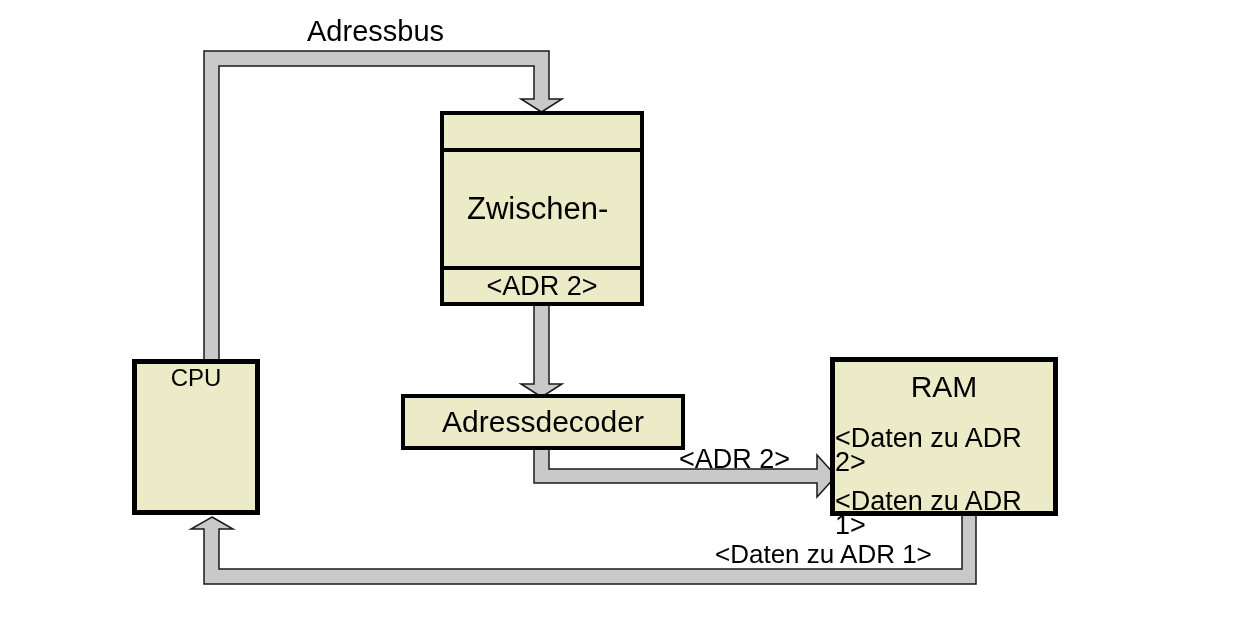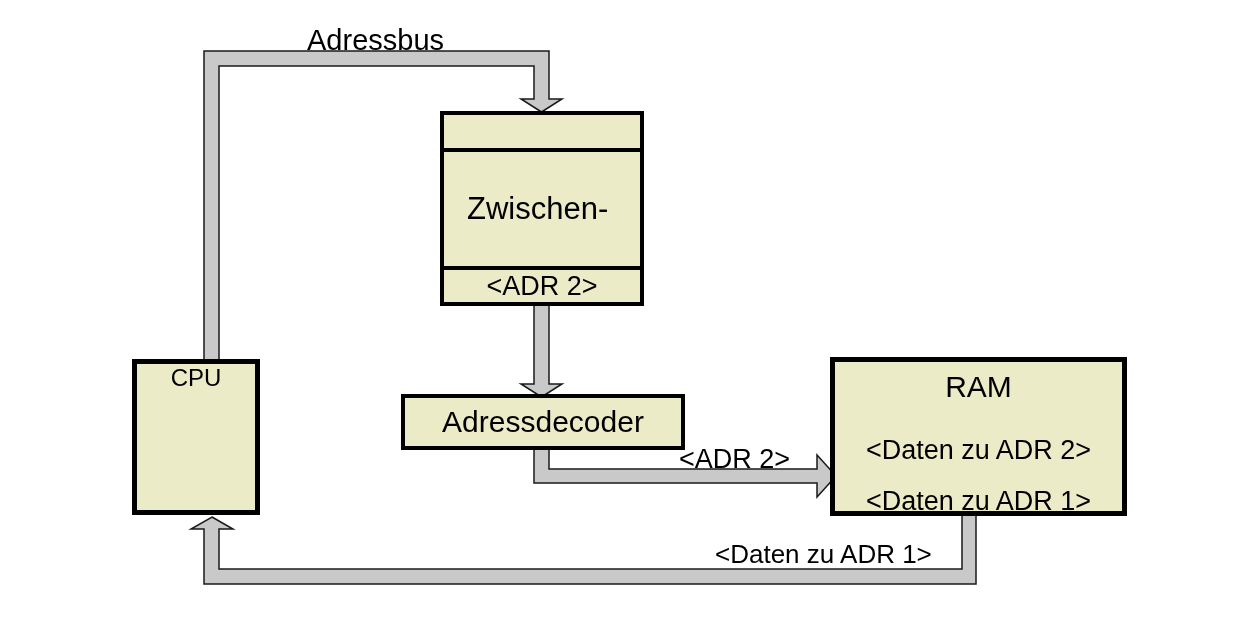--- a/index.html
+++ b/index.html
@@ -10,34 +10,33 @@
     font-family:"Liberation Sans",sans-serif;
     color:#000;
     overflow:hidden;
   }
   .buses{position:absolute;left:0;top:0;width:1234px;height:617px;}
   .buses polygon{fill:var(--bus-fill,#c9c9c9);stroke:var(--bus-outline,#1a1a1a);stroke-width:1.5;}
   .node{
     position:absolute;box-sizing:border-box;
     background:var(--box-fill,#ebebc8);
     border:5px solid var(--box-border,#000);
-    gap:12px;
   }
   .cpu{left:132px;top:359px;width:128px;height:156px;display:flex;align-items:flex-start;justify-content:center;font-size:24px;}
   .zws{left:440px;top:111px;width:204px;height:195px;border-width:4px;display:flex;flex-direction:column;}
   .zws-top{height:33px;border-bottom:4px solid var(--box-border,#000);}
   .zws-mid{flex:1;display:flex;flex-direction:column;justify-content:center;padding-left:23px;font-size:31px;line-height:38px;}
   .zws-bot{height:32px;border-top:4px solid var(--box-border,#000);display:flex;align-items:center;justify-content:center;font-size:27px;}
   .dec{left:401px;top:394px;width:284px;height:56px;border-width:4px;display:flex;align-items:center;justify-content:center;font-size:30px;}
-  .ram{left:830px;top:357px;width:297px;height:159px;display:flex;flex-direction:column;align-items:center;}
+  .ram{left:830px;top:357px;width:228px;height:159px;display:flex;flex-direction:column;align-items:center;}
   .ram-title{margin-top:8px;font-size:30px;line-height:34px;}
   .ram-line1{margin-top:22px;font-size:27px;line-height:24px;}
   .ram-line2{margin-top:15px;font-size:27px;line-height:24px;}
   .lbl{position:absolute;line-height:1;white-space:nowrap;}
-  .lbl-adressbus{left:307px;top:26px;font-size:29px;}
+  .lbl-adressbus{left:307px;top:17px;font-size:29px;}
   .lbl-datenbus{left:525px;top:537px;font-size:29px;}
   .lbl-adr2{left:679px;top:446px;font-size:27px;}
   .lbl-daten1{left:715px;top:541px;font-size:26px;}
 </style>
 </head>
 <body>
 
 <div class="canvas">
 
   <svg class="buses" viewBox="0 0 1234 617">

